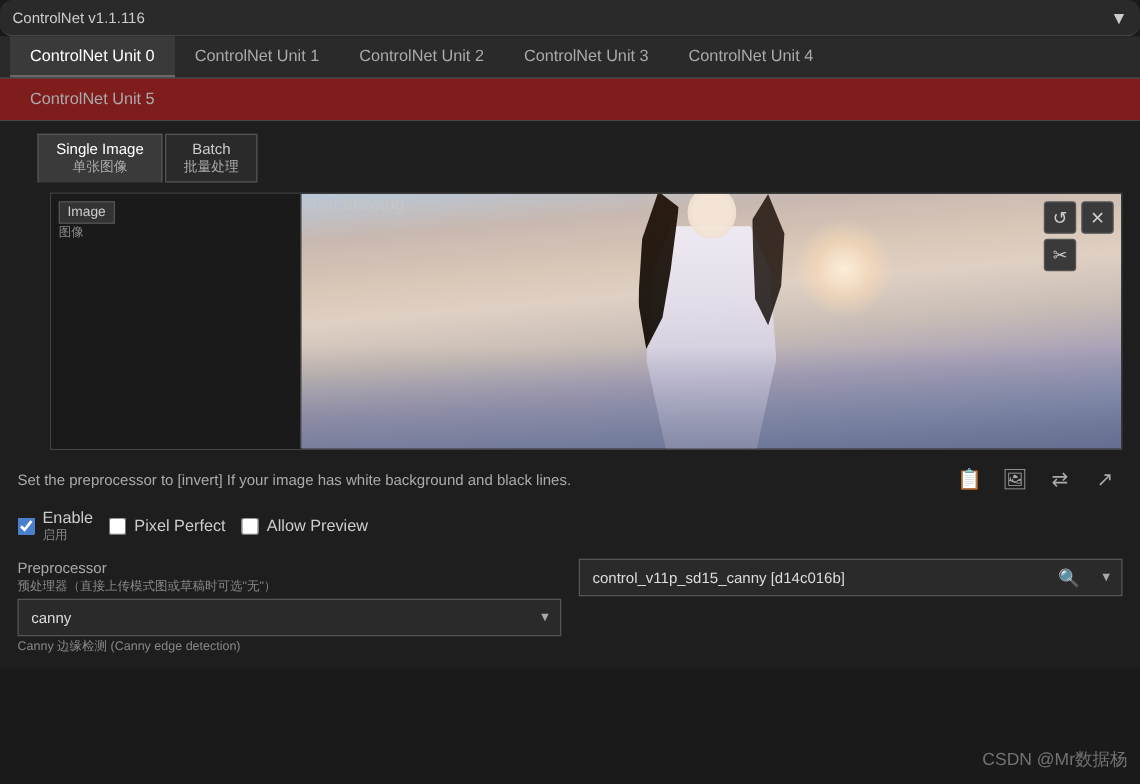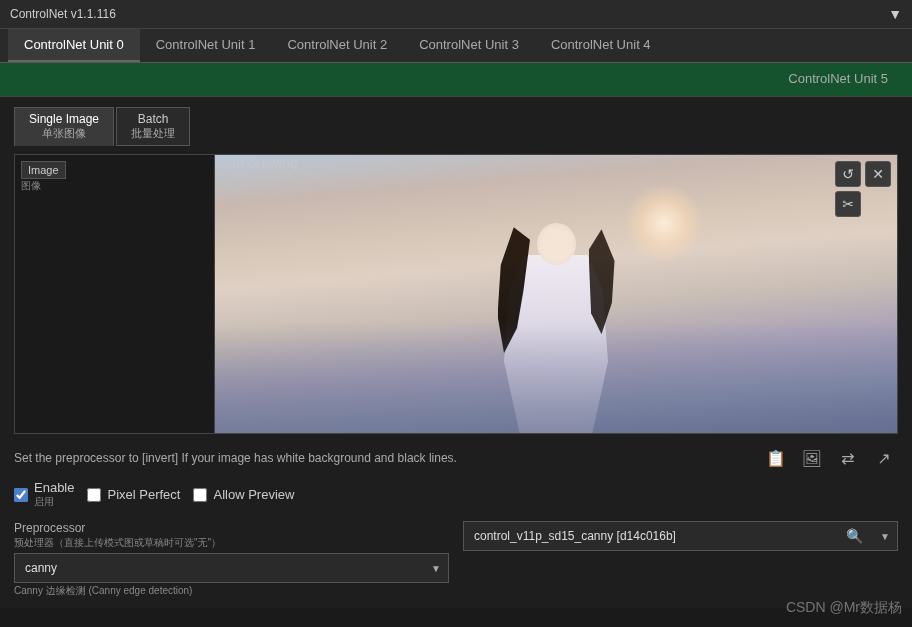--- a/index.html
+++ b/index.html
@@ -11,20 +11,21 @@
       width: 912px;
       min-height: 627px;
     }
     .title-bar {
       background: #2a2a2a;
       padding: 6px 10px;
       display: flex;
       align-items: center;
       justify-content: space-between;
       border-bottom: 1px solid #444;
+      border-radius: 10px;
     }
     .title-bar-text {
       color: #ccc;
       font-size: 12px;
     }
     .dropdown-arrow {
       color: #ccc;
       font-size: 14px;
       cursor: pointer;
     }
@@ -43,35 +44,35 @@
       font-size: 13px;
       border-bottom: 2px solid transparent;
       white-space: nowrap;
     }
     .tab.active {
       color: #fff;
       background: #3a3a3a;
       border-bottom: 2px solid #666;
     }
     .tabs-row2 {
-      background: #14532d;
+      background: #7f1d1d;
       display: flex;
       align-items: center;
       padding: 0 8px;
       border-bottom: 1px solid #444;
-      justify-content: flex-end;
     }
     .main-content {
       background: #1e1e1e;
       padding: 10px 14px;
     }
     .inner-tabs {
       display: flex;
       gap: 2px;
       margin-bottom: 8px;
+      margin-left: 16px;
     }
     .inner-tab {
       padding: 4px 14px;
       cursor: pointer;
       font-size: 12px;
       text-align: center;
       background: #2a2a2a;
       border: 1px solid #555;
       color: #ccc;
     }
@@ -83,22 +84,23 @@
     .inner-tab-label {
       display: block;
       font-size: 11px;
       color: #aaa;
     }
     .image-area {
       display: flex;
       position: relative;
       background: #111;
       border: 1px solid #444;
-      height: 280px;
+      height: 206px;
       overflow: hidden;
+      margin-left: 26px;
     }
     .image-left-panel {
       width: 200px;
       min-width: 200px;
       background: #1a1a1a;
       border-right: 1px solid #444;
       display: flex;
       flex-direction: column;
       align-items: flex-start;
       padding: 6px;

